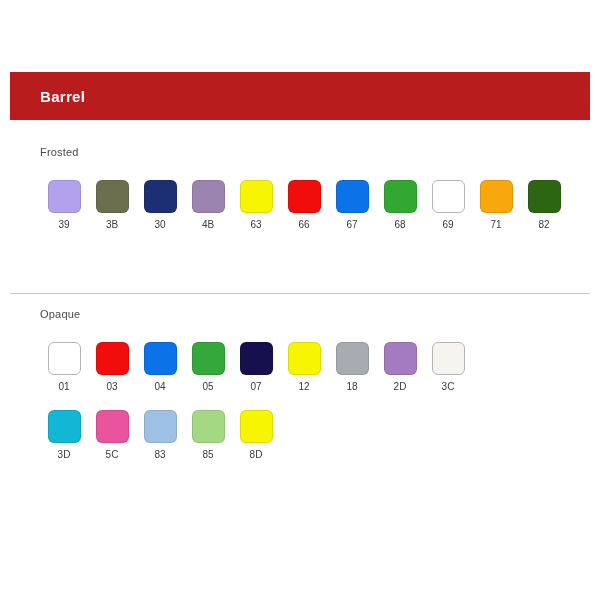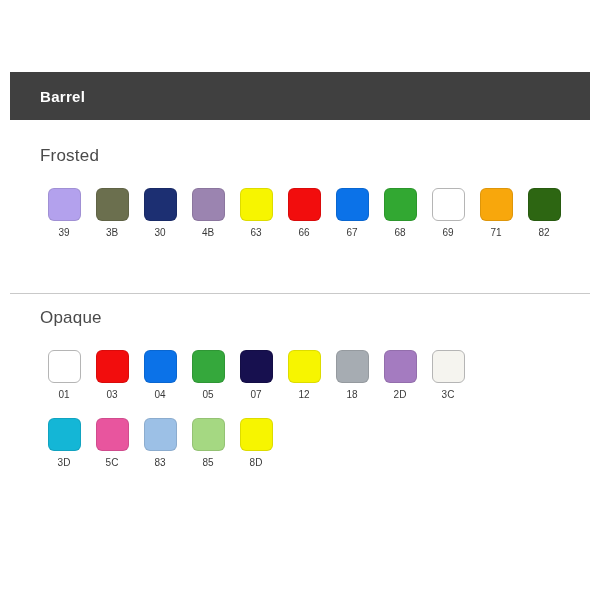--- a/index.html
+++ b/index.html
@@ -20,21 +20,21 @@
     box-sizing: border-box;
   }
 
   
   .header-bar {
     position: absolute;
     left: 10px;
     top: 72px;
     width: 580px;
     height: 48px;
-    background: #404040;
+    background: #b91c1c;
     display: flex;
     align-items: center;
   }
   .header-title {
     color: #ffffff;
     font-size: 15px;
     font-weight: bold;
     letter-spacing: 0.3px;
     padding-left: 30px;
   }
@@ -42,21 +42,21 @@
   
   .section {
     position: absolute;
     left: 0;
     width: 600px;
   }
   .section-frosted { top: 146px; }
   .section-opaque  { top: 308px; }
 
   .section-title {
-    font-size: 17px;
+    font-size: 11px;
     font-weight: normal;
     color: #4a4a4a;
     padding-left: 40px;
     letter-spacing: 0.2px;
   }
 
   .divider {
     position: absolute;
     left: 10px;
     top: 293px;

